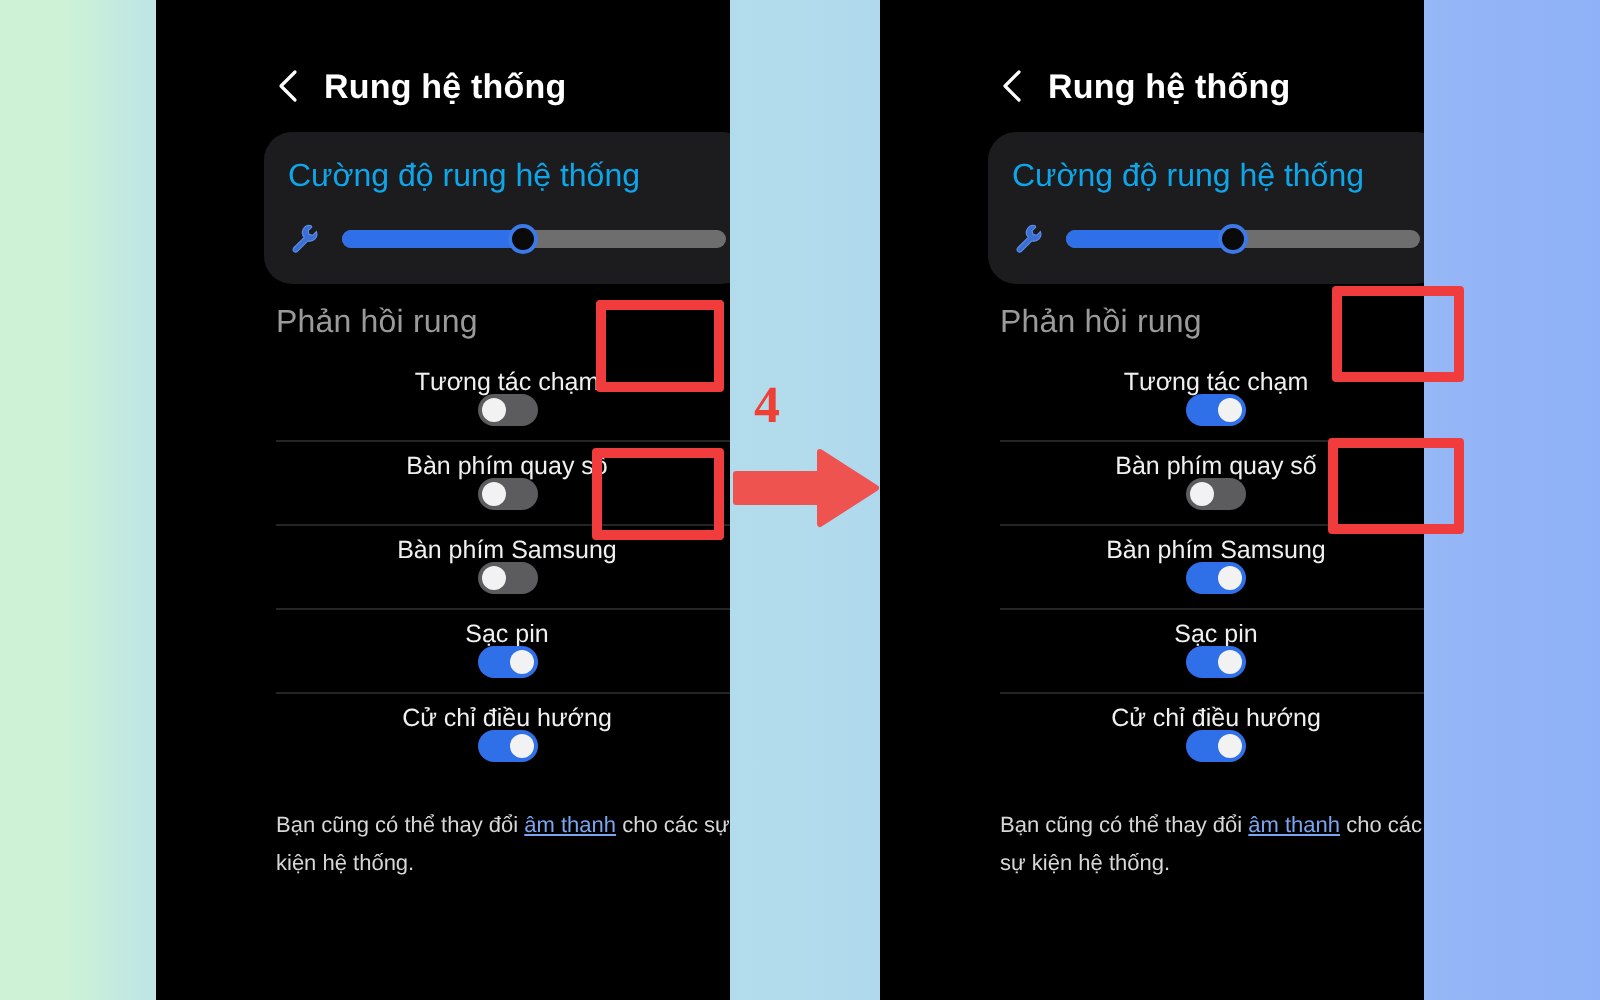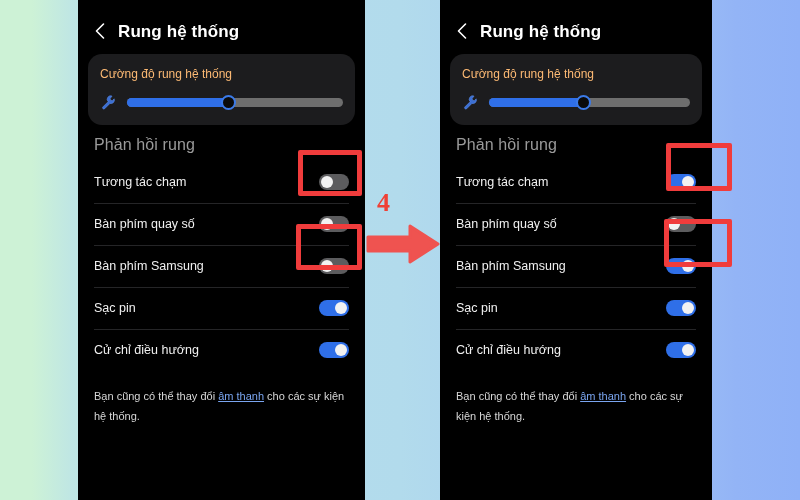--- a/index.html
+++ b/index.html
@@ -38,22 +38,23 @@
     background: #000000;
     overflow: hidden;
   }
   .phone.left  { left: 78px;  width: 287px; }
   .phone.right { left: 440px; width: 272px; }
 
   .phone-inner {
     position: relative;
     width: 100%;
     height: 100%;
-    padding: 0;
+    padding: 12px;
     box-sizing: border-box;
+    margin-left: 32px;
   }
 
   
   .appbar {
     display: flex;
     align-items: center;
     gap: 10px;
     padding: 22px 0 14px 14px;
   }
   .back-icon {
@@ -71,22 +72,22 @@
   }
 
   
   .card {
     background: #1c1c1e;
     border-radius: 14px;
     margin: 0 10px;
     padding: 13px 12px 14px 12px;
   }
   .card-title {
-    color: #fdba74;
-    font-size: 12px;
+    color: #0ea5e9;
+    font-size: 16px;
     line-height: 1.2;
     margin-bottom: 13px;
   }
   .slider-row {
     display: flex;
     align-items: center;
     gap: 10px;
   }
   .wrench-icon {
     width: 17px;
@@ -129,24 +130,25 @@
     padding: 11px 0 7px 16px;
     letter-spacing: 0.1px;
   }
 
   
   .list { background: #000000; }
   .row {
     position: relative;
     display: flex;
     align-items: center;
-    justify-content: space-between;
+    justify-content: center;
     height: 42px;
     padding: 0 16px 0 16px;
     box-sizing: border-box;
+    flex-direction: column;
   }
   .row + .row::before {
     content: "";
     position: absolute;
     left: 16px;
     right: 16px;
     top: 0;
     height: 1px;
     background: #252527;
   }

